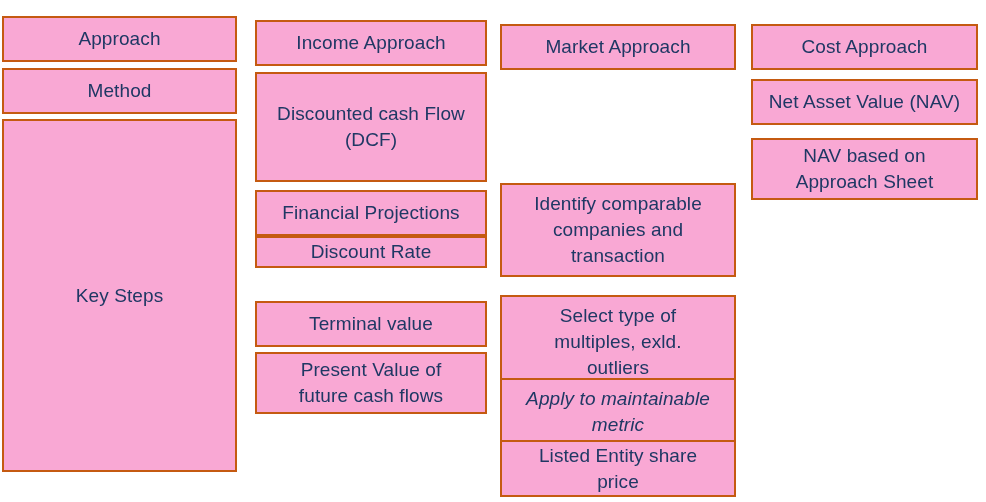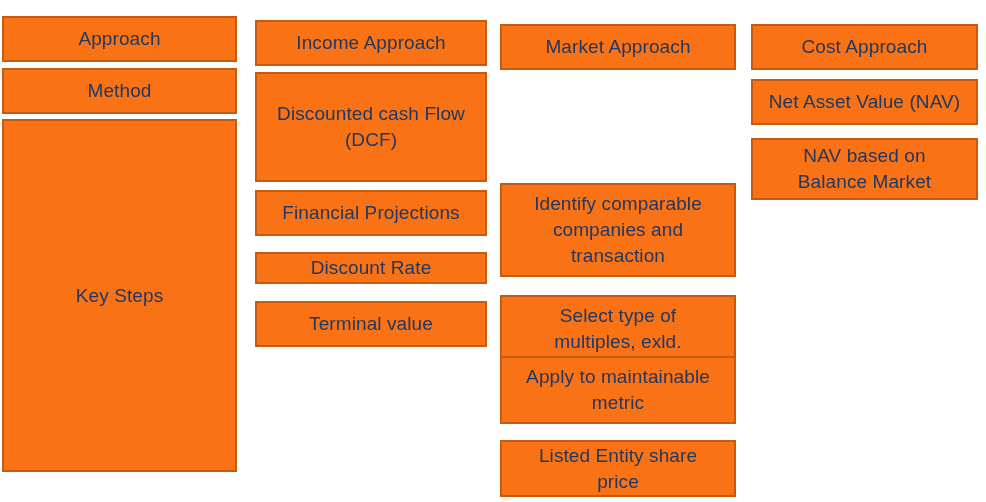--- a/index.html
+++ b/index.html
@@ -21,21 +21,21 @@
     background: #ffffff;
   }
   .col {
     position: absolute;
     top: 0;
     height: 502px;
   }
   .box {
     position: absolute;
     box-sizing: border-box;
-    background: #f97316;
+    background: #f9a8d4;
     border: 2px solid #C55A11;
     color: #1F3864;
     display: flex;
     align-items: center;
     justify-content: center;
     text-align: center;
     font-size: 19px;
     line-height: 26px;
     font-weight: 400;
     padding: 2px 6px;
@@ -59,38 +59,40 @@
     <div class="box inner" style="top:16px;height:46px;">Approach</div>
     <div class="box inner" style="top:68px;height:46px;">Method</div>
     <div class="box inner" style="top:119px;height:353px;">Key Steps</div>
   </div>
 
   <div class="col" id="col-income">
     <div class="box inner" style="top:20px;height:46px;">Income Approach</div>
     <div class="box inner" style="top:72px;height:110px;">Discounted cash Flow
 (DCF)</div>
     <div class="box inner" style="top:190px;height:46px;">Financial Projections</div>
-    <div class="box inner" style="top:252px;height:32px;">Discount Rate</div>
+    <div class="box inner" style="top:236px;height:32px;">Discount Rate</div>
     <div class="box inner" style="top:301px;height:46px;">Terminal value</div>
+    <div class="box inner" style="top:352px;height:62px;">Present Value of
+future cash flows</div>
   </div>
 
   <div class="col" id="col-market">
     <div class="box inner" style="top:24px;height:46px;">Market Approach</div>
     <div class="box inner" style="top:183px;height:94px;text-align:center;">Identify comparable
 companies and
 transaction</div>
     <div class="box inner" style="top:295px;height:94px;">Select type of
 multiples, exld.
 outliers</div>
-    <div class="box inner" style="top:356px;height:68px;">Apply to maintainable
+    <div class="box inner" style="top:378px;height:68px;font-style:italic;">Apply to maintainable
 metric</div>
     <div class="box inner" style="top:440px;height:57px;">Listed Entity share
 price</div>
   </div>
 
   <div class="col" id="col-cost">
     <div class="box inner" style="top:24px;height:46px;">Cost Approach</div>
     <div class="box inner" style="top:79px;height:46px;">Net Asset Value (NAV)</div>
     <div class="box inner" style="top:138px;height:62px;">NAV based on
-Balance Market</div>
+Approach Sheet</div>
   </div>
 
 </div>
 
 </body></html>

